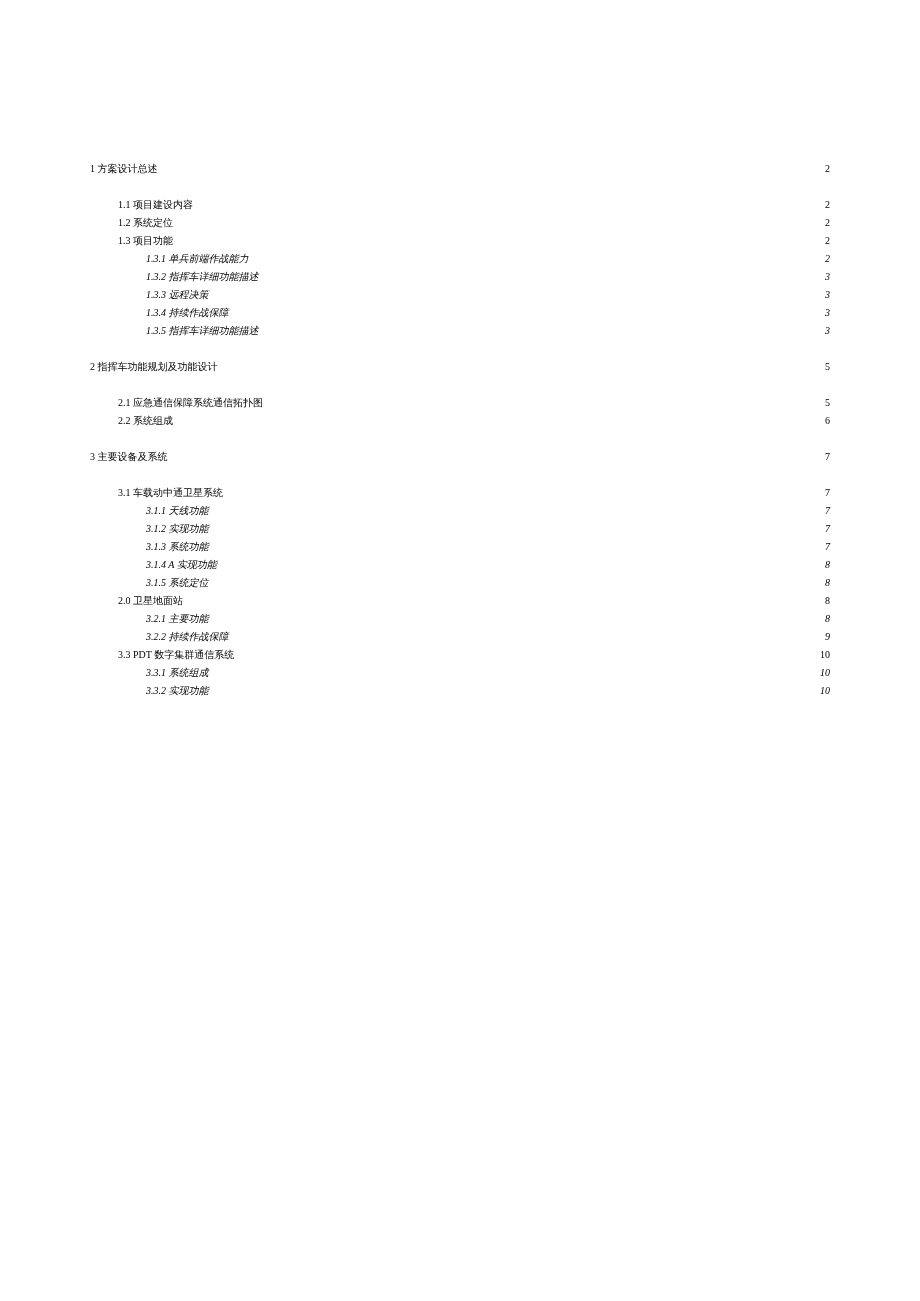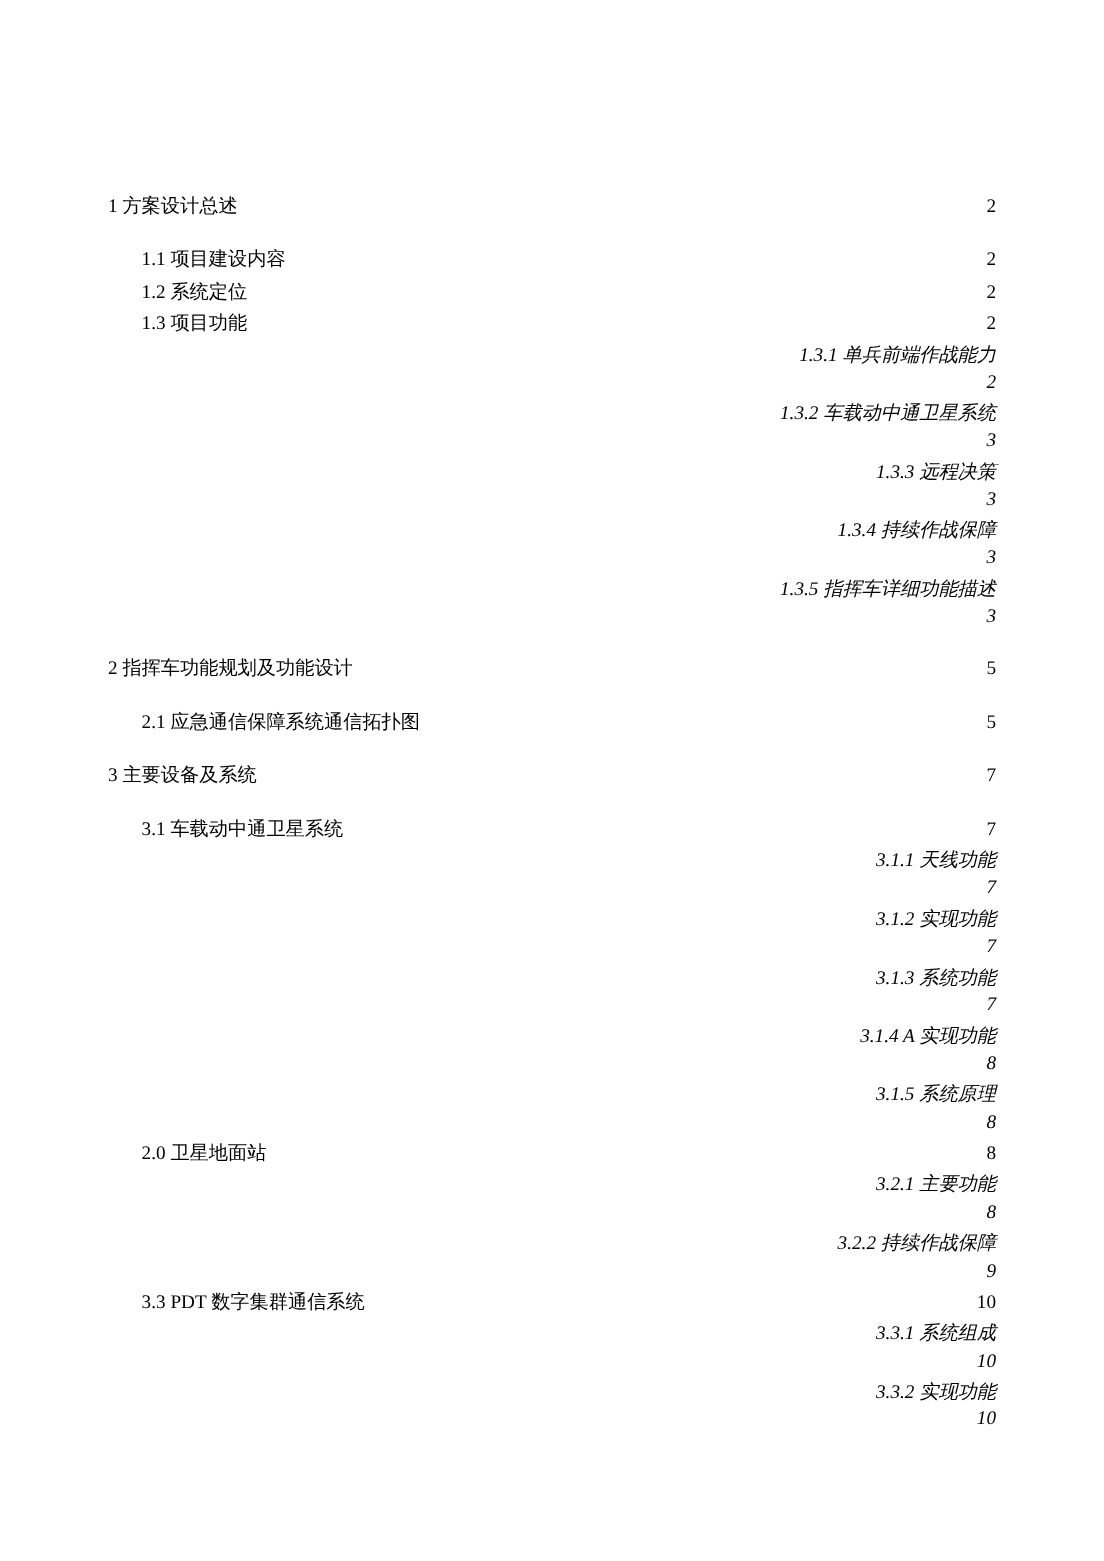--- a/index.html
+++ b/index.html
@@ -13,43 +13,42 @@
       width: 920px;
       height: 1301px;
       padding: 140px 90px 100px 90px;
       color: #000000;
     }
     .toc {
       width: 100%;
     }
     .toc-entry {
       display: flex;
-      align-items: flex-end;
+      align-items: flex-start;
       white-space: nowrap;
-      font-size: 16px;
+      font-size: 10px;
       line-height: 1.4;
       font-family: Liberation Serif, serif;
     }
     .toc-level-1 {
       margin-top: 22px;
       margin-bottom: 22px;
       padding-left: 0;
     }
     .toc-level-2 {
       margin-top: 4px;
       margin-bottom: 4px;
       padding-left: 28px;
       gap: 20px;
     }
     .toc-level-3 {
       margin-top: 4px;
       margin-bottom: 4px;
       padding-left: 56px;
       font-style: italic;
-      flex-direction: column;
     }
     .toc-label {
       flex: 0 0 auto;
     }
     .toc-dots {
       flex: 1 1 auto;
       overflow: hidden;
       position: relative;
       margin: 0 4px;
     }
@@ -91,21 +90,21 @@
       <span class="toc-label">1.3  项目功能</span>
       <span class="toc-dots"></span>
       <span class="toc-page">2</span>
     </div>
     <div class="toc-entry toc-level-3">
       <span class="toc-label">1.3.1 单兵前端作战能力</span>
       <span class="toc-dots"></span>
       <span class="toc-page">2</span>
     </div>
     <div class="toc-entry toc-level-3">
-      <span class="toc-label">1.3.2 车载动中通卫星系统</span>
+      <span class="toc-label">1.3.2 指挥车详细功能描述</span>
       <span class="toc-dots"></span>
       <span class="toc-page">3</span>
     </div>
     <div class="toc-entry toc-level-3">
       <span class="toc-label">1.3.3 远程决策</span>
       <span class="toc-dots"></span>
       <span class="toc-page">3</span>
     </div>
     <div class="toc-entry toc-level-3">
       <span class="toc-label">1.3.4 持续作战保障</span>
@@ -120,20 +119,25 @@
     <div class="toc-entry toc-level-1">
       <span class="toc-label">2 指挥车功能规划及功能设计</span>
       <span class="toc-dots"></span>
       <span class="toc-page">5</span>
     </div>
     <div class="toc-entry toc-level-2">
       <span class="toc-label">2.1  应急通信保障系统通信拓扑图</span>
       <span class="toc-dots"></span>
       <span class="toc-page">5</span>
     </div>
+    <div class="toc-entry toc-level-2">
+      <span class="toc-label">2.2  系统组成</span>
+      <span class="toc-dots"></span>
+      <span class="toc-page">6</span>
+    </div>
     <div class="toc-entry toc-level-1">
       <span class="toc-label">3 主要设备及系统</span>
       <span class="toc-dots"></span>
       <span class="toc-page">7</span>
     </div>
     <div class="toc-entry toc-level-2">
       <span class="toc-label">3.1  车载动中通卫星系统</span>
       <span class="toc-dots"></span>
       <span class="toc-page">7</span>
     </div>
@@ -151,21 +155,21 @@
       <span class="toc-label">3.1.3 系统功能</span>
       <span class="toc-dots"></span>
       <span class="toc-page">7</span>
     </div>
     <div class="toc-entry toc-level-3">
       <span class="toc-label">3.1.4 A 实现功能</span>
       <span class="toc-dots"></span>
       <span class="toc-page">8</span>
     </div>
     <div class="toc-entry toc-level-3">
-      <span class="toc-label">3.1.5 系统原理</span>
+      <span class="toc-label">3.1.5 系统定位</span>
       <span class="toc-dots"></span>
       <span class="toc-page">8</span>
     </div>
     <div class="toc-entry toc-level-2">
       <span class="toc-label">2.0  卫星地面站</span>
       <span class="toc-dots"></span>
       <span class="toc-page">8</span>
     </div>
     <div class="toc-entry toc-level-3">
       <span class="toc-label">3.2.1 主要功能</span>

